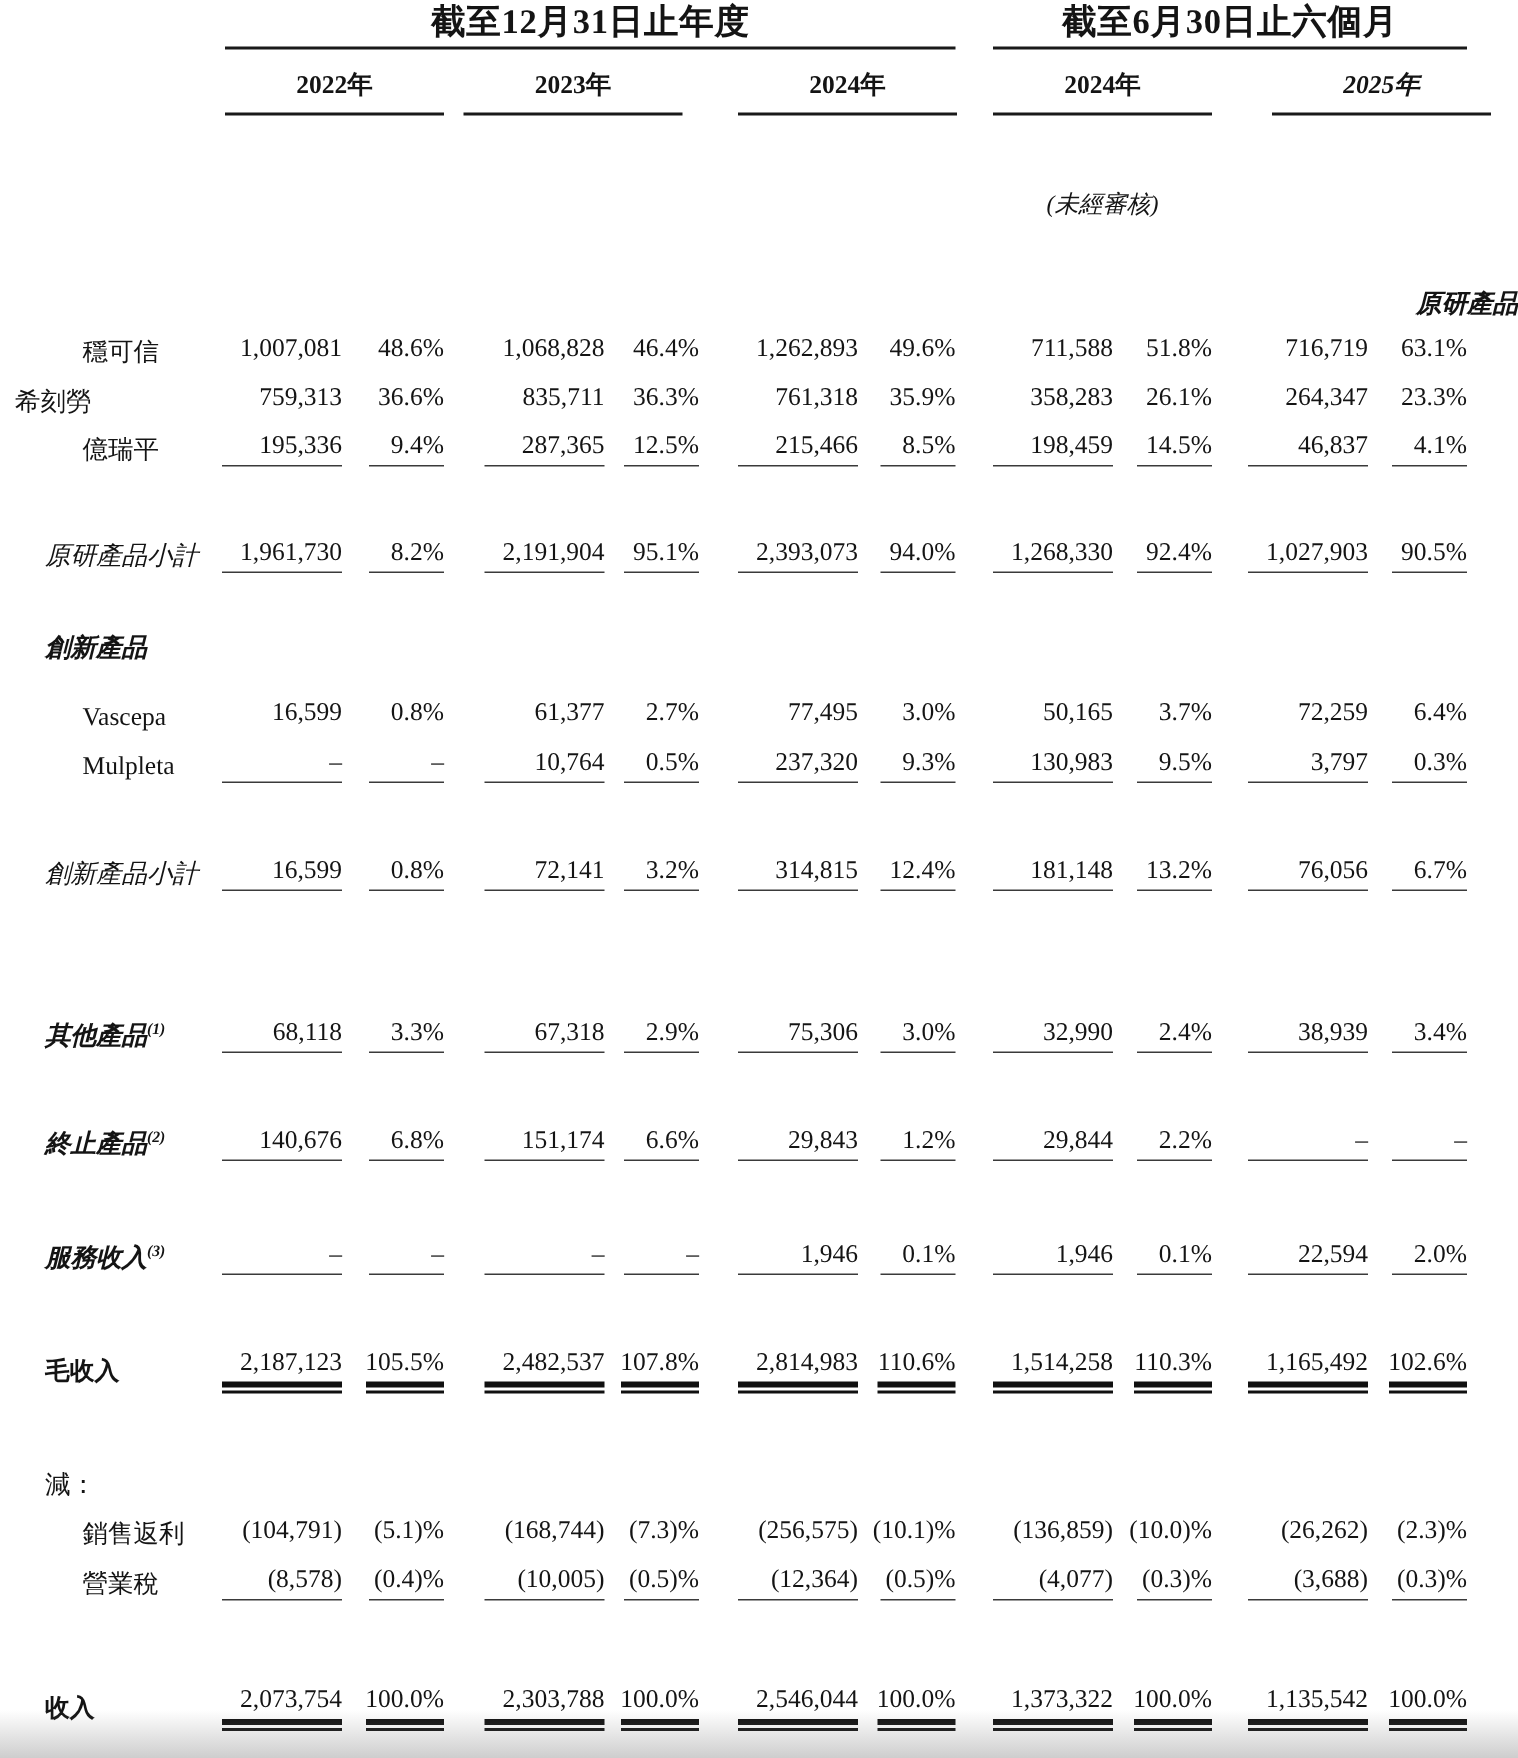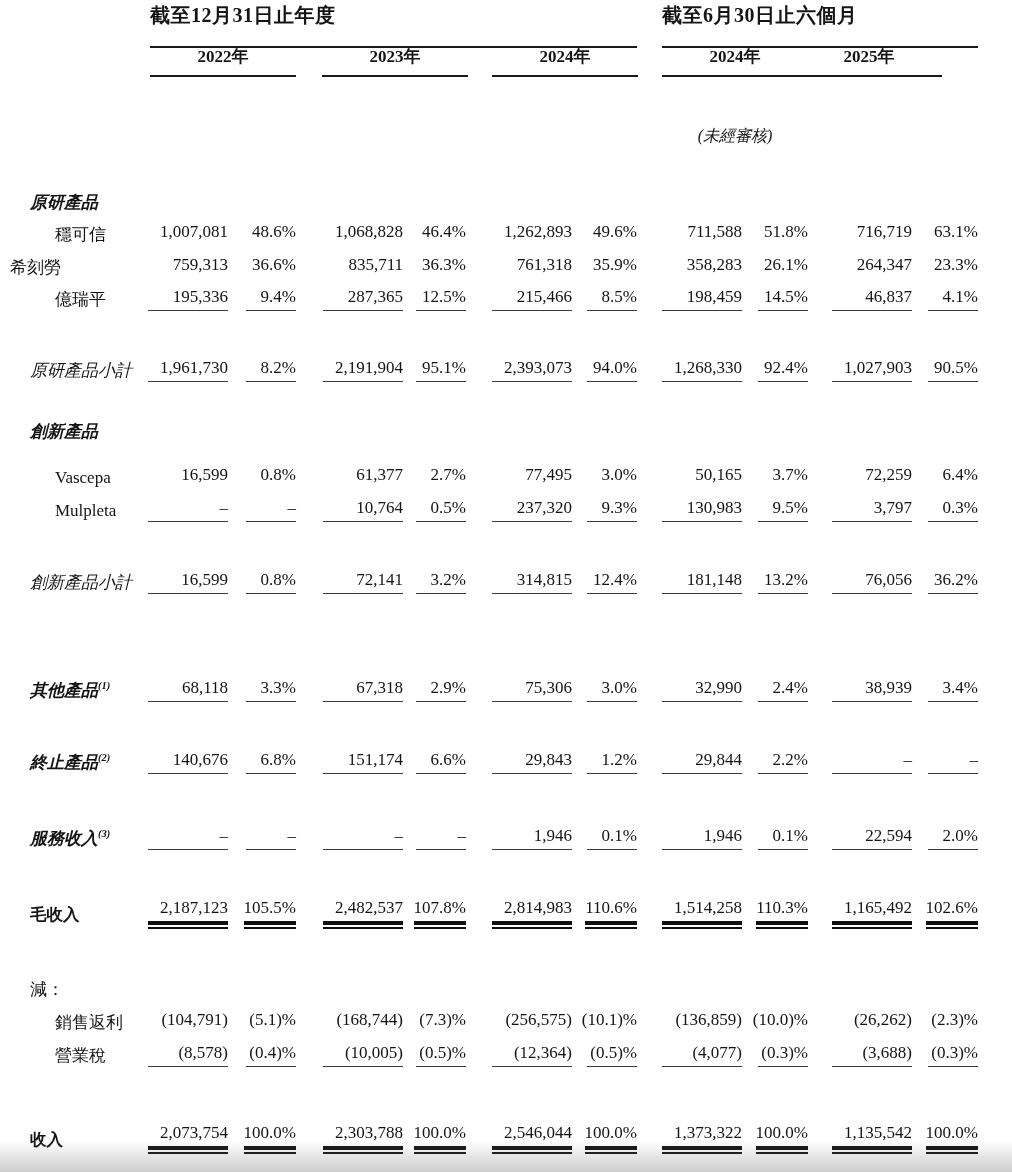--- a/index.html
+++ b/index.html
@@ -5,33 +5,33 @@
   html,body { margin:0; padding:0; background:#ffffff; }
   body { width:1012px; height:1172px; overflow:hidden; }
   .page {
     position:relative; width:1012px; height:1172px;
     font-family:"Liberation Serif","DejaVu Serif",serif;
     color:#141414; background:#fff;
   }
   
   .thead { position:relative; height:170px; }
   .ptitle {
-    position:absolute; top:4px; font-weight:700; font-size:20px;
-    text-align:left; line-height:22px; padding-bottom:20px;
+    position:absolute; top:4px; font-weight:700; font-size:23px;
+    text-align:center; line-height:22px; padding-bottom:5px;
     border-bottom:2px solid #1a1a1a; letter-spacing:0.5px;
   }
   .ptitle.annual  { left:150px; width:487px; }
   .ptitle.interim { left:662px; width:316px; }
   .yr {
     position:absolute; top:46px; width:146px; font-weight:700; font-size:17px;
     text-align:center; line-height:22px; padding-bottom:7px;
     border-bottom:2px solid #1a1a1a;
   }
-  .yr.y0 { left:150px; } .yr.y1 { left:322px; } .yr.y2 { left:492px; }
-  .yr.y3 { left:662px; } .yr.y4 { left:796px; }
+  .yr.y0 { left:150px; } .yr.y1 { left:309px; } .yr.y2 { left:492px; }
+  .yr.y3 { left:662px; } .yr.y4 { left:848px;font-style:italic; }
   .note { position:absolute; font-style:italic; font-size:16px; white-space:nowrap; text-align:center; }
   .note.unit  { top:88px;  left:417px; width:296px; }
   .note.unaud { top:126px; left:662px; width:146px; }
   
   table.tbl { border-collapse:collapse; table-layout:fixed; width:1012px; }
   td { padding:0 0 4px 0; vertical-align:bottom; font-size:17px; line-height:22px; }
   td.lab { padding-left:30px; white-space:nowrap; }
   tr.r-item td.lab { padding-left:55px; }
   tr.r-section  td.lab { font-weight:700; font-style:italic; }
   tr.r-subtotal td.lab { font-style:italic; }
@@ -86,21 +86,21 @@
         <col style="width:25px">
       <col style="width:76px">
         <col style="width:70px">
         <col style="width:24px">
       <col style="width:76px">
         <col style="width:70px">
         <col style="width:34px">
     </colgroup>
     <tbody id="tbody">
         <tr class="r-section">
-          <td class="lab" colspan="16" style="padding-top: 22px;"><span>原研產品</span></td>
+          <td class="lab" colspan="16" style="padding-top: 22px; text-align: right;"><span>原研產品</span></td>
         </tr>
         <tr class="r-item">
           <td class="lab" style="padding-top: 3px;"><span>穩可信</span></td>
           <td class="amt" style="padding-top: 3px;"><span class="u none">1,007,081</span></td>
           <td class="pct" style="padding-top: 3px;"><span class="u none">48.6%</span></td>
           <td class="gap"></td>
           <td class="amt" style="padding-top: 3px;"><span class="u none">1,068,828</span></td>
           <td class="pct" style="padding-top: 3px;"><span class="u none">46.4%</span></td>
           <td class="gap"></td>
           <td class="amt" style="padding-top: 3px;"><span class="u none">1,262,893</span></td>
@@ -214,21 +214,21 @@
           <td class="amt" style="padding-top: 43px;"><span class="u single">72,141</span></td>
           <td class="pct" style="padding-top: 43px;"><span class="u single">3.2%</span></td>
           <td class="gap"></td>
           <td class="amt" style="padding-top: 43px;"><span class="u single">314,815</span></td>
           <td class="pct" style="padding-top: 43px;"><span class="u single">12.4%</span></td>
           <td class="gap"></td>
           <td class="amt" style="padding-top: 43px;"><span class="u single">181,148</span></td>
           <td class="pct" style="padding-top: 43px;"><span class="u single">13.2%</span></td>
           <td class="gap"></td>
           <td class="amt" style="padding-top: 43px;"><span class="u single">76,056</span></td>
-          <td class="pct" style="padding-top: 43px;"><span class="u single">36.2%</span></td>
+          <td class="pct" style="padding-top: 43px;"><span class="u single">6.7%</span></td>
           <td class="rmargin"></td>
         </tr>
         <tr class="r-section">
           <td class="lab" style="padding-top: 79px;"><span>其他產品</span><sup>(1)</sup></td>
           <td class="amt" style="padding-top: 79px;"><span class="u single">68,118</span></td>
           <td class="pct" style="padding-top: 79px;"><span class="u single">3.3%</span></td>
           <td class="gap"></td>
           <td class="amt" style="padding-top: 79px;"><span class="u single">67,318</span></td>
           <td class="pct" style="padding-top: 79px;"><span class="u single">2.9%</span></td>
           <td class="gap"></td>

